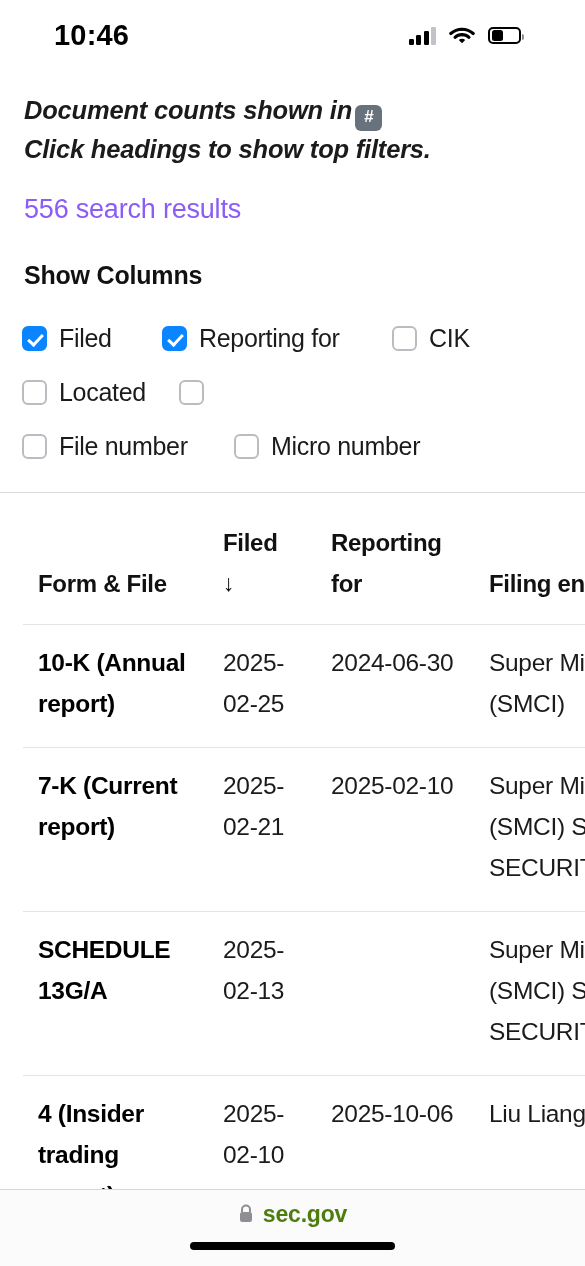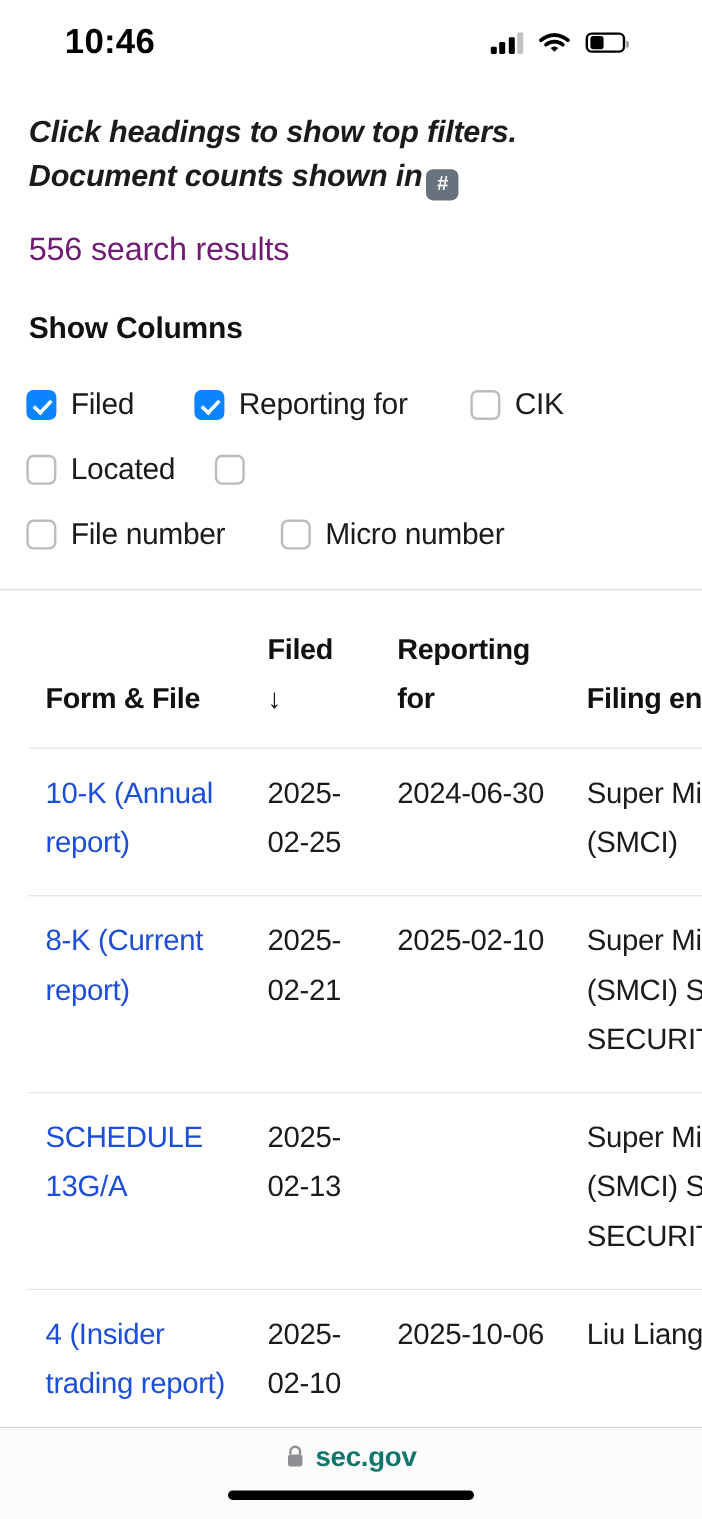--- a/index.html
+++ b/index.html
@@ -122,21 +122,21 @@
     height: 26px;
     border-radius: 6px;
     margin-left: 3px;
   }
 
   .results-count {
     margin: 25px 0 0 0;
     padding: 0 24px;
     font-size: 27px;
     line-height: 32px;
-    color: #701a75;
+    color: #8b5cf6;
     letter-spacing: -0.2px;
   }
 
   .show-columns-title {
     margin: 36px 0 0 0;
     padding: 0 24px;
     font-size: 25px;
     font-weight: bold;
     color: #111;
     letter-spacing: -0.2px;
@@ -224,23 +224,23 @@
     line-height: 41px;
     color: #1b1b1b;
     padding: 17px 14px 23px 14px;
     border-bottom: 1.5px solid #e3e4e6;
     letter-spacing: -0.3px;
     word-break: normal;
   }
   .tbl td:first-child { padding-left: 15px; }
   .tbl tr:last-child td { border-bottom: 1.5px solid #e3e4e6; }
   .form-link {
-    color: #1d4ed8;
+    color: #000000;
     text-decoration: none;
-    font-weight: normal;
+    font-weight: bold;
   }
 
   
   .bottombar {
     position: absolute;
     left: 0;
     bottom: 0;
     width: 585px;
     height: 77px;
     background: #fbfbfb;
@@ -251,21 +251,21 @@
     display: flex;
     align-items: center;
     justify-content: center;
     gap: 9px;
     height: 48px;
   }
   .lock-icon { display: block; }
   .url-text {
     font-size: 23px;
     font-weight: bold;
-    color: #0f766e;
+    color: #4d7c0f;
     letter-spacing: -0.2px;
   }
   .home-indicator {
     width: 205px;
     height: 8px;
     background: #000;
     border-radius: 5px;
     margin: 4px auto 0 auto;
   }
 </style>
@@ -292,24 +292,24 @@
     </span>
     <span class="battery">
       <span class="battery-fill" style="width:11px"></span>
     </span>
   </div>
 </div>
 
 <div class="content">
 
   <div class="hint">
-    <span class="hint-line">Click headings to show top filters.</span>
     <span class="hint-line">
       <span>Document counts shown in</span><span class="hash-badge">#</span>
     </span>
+    <span class="hint-line">Click headings to show top filters.</span>
   </div>
 
   <div class="results-count">556 search results</div>
 
   <div class="show-columns-title">Show Columns</div>
 
   <div class="cb-rows">
 
     <div class="cb-row">
       <div class="cb-item" style="width:140px">
@@ -378,21 +378,21 @@
         <tr>
           <td>
             <a href="#" class="form-link">10-K (Annual report)</a>
           </td>
           <td>2025-02-25</td>
           <td>2024-06-30</td>
           <td>Super Micro Computer Inc (SMCI)</td>
         </tr>
         <tr>
           <td>
-            <a href="#" class="form-link">8-K (Current report)</a>
+            <a href="#" class="form-link">7-K (Current report)</a>
           </td>
           <td>2025-02-21</td>
           <td>2025-02-10</td>
           <td>Super Micro Computer Inc (SMCI) SUSQUEHANNA SECURITIES, LLC</td>
         </tr>
         <tr>
           <td>
             <a href="#" class="form-link">SCHEDULE 13G/A</a>
           </td>
           <td>2025-02-13</td>

